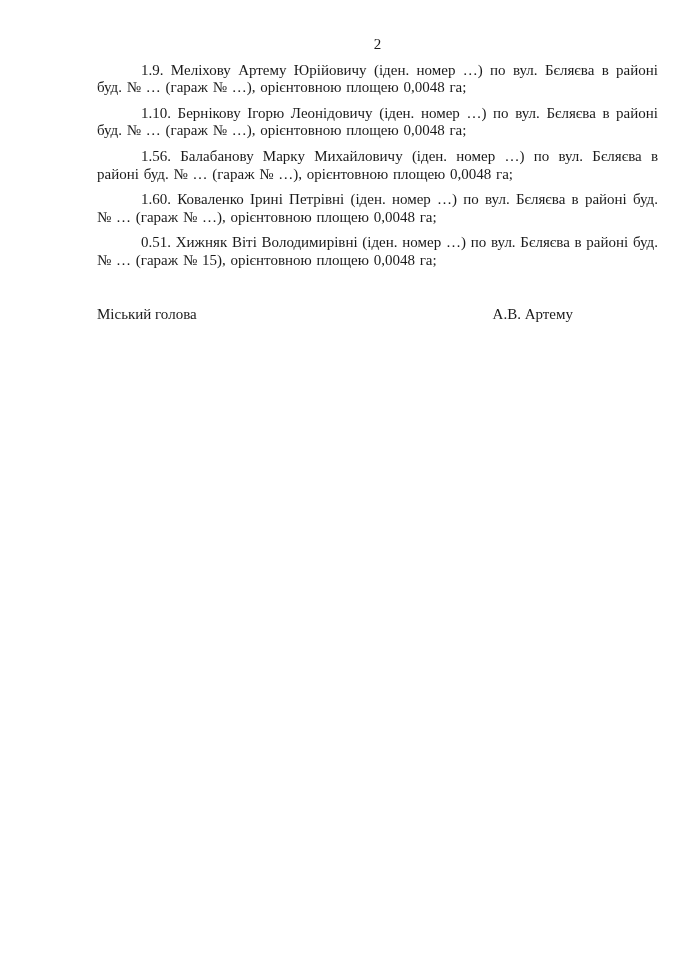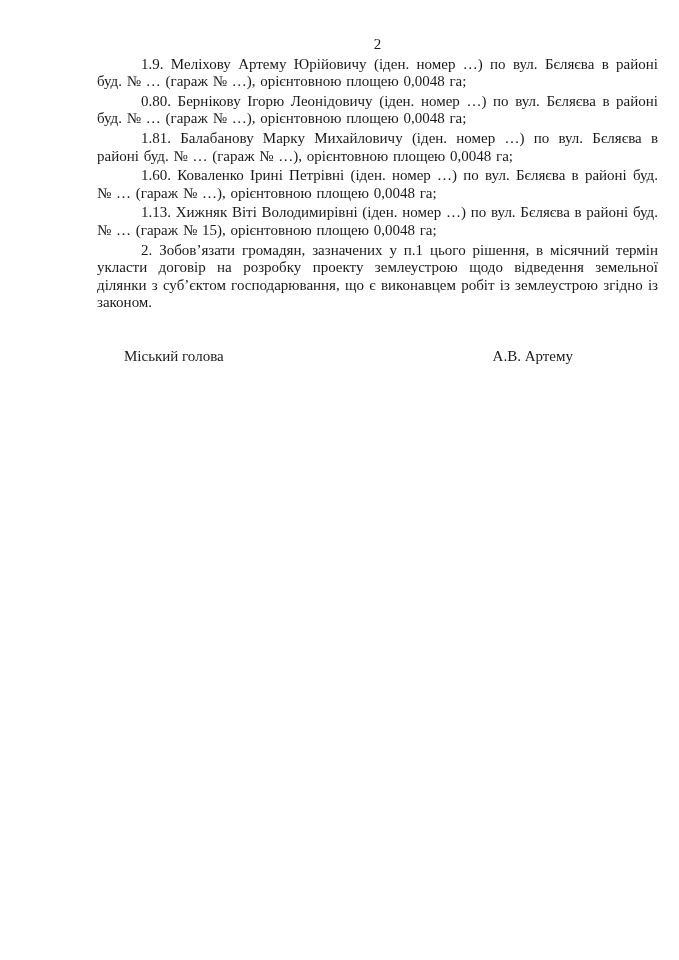--- a/index.html
+++ b/index.html
@@ -22,50 +22,48 @@
     font-size:15px;
     line-height:17.6px;
     padding:36px 21px 0 97px;
     overflow:hidden;
   }
   .page-number{
     text-align:center;
     margin:0 0 0 0;
   }
   p.para{
-    margin:2px 0 0 0;
+    margin:8px 0 0 0;
     text-indent:44px;
     text-align:justify;
     text-align-last:left;
     word-spacing:1px;
   }
   .signature-row{
     margin-top:36px;
     display:flex;
     justify-content:space-between;
     align-items:baseline;
     text-align:left;
-    margin-left:27px;
   }
   .signature-name{
     margin-right:85px;
   }
 </style>
 </head>
 <body>
 
 <div class="page">
 
   <div class="page-number">2</div>
 
   <p class="para">1.9. Меліхову Артему Юрійовичу (іден. номер …) по вул. Бєляєва в районі буд. № … (гараж № …), орієнтовною площею 0,0048 га;</p>
-  <p class="para">0.80. Бернікову Ігорю Леонідовичу (іден. номер …) по вул. Бєляєва в районі буд. № … (гараж № …), орієнтовною площею 0,0048 га;</p>
-  <p class="para">1.81. Балабанову Марку Михайловичу (іден. номер …) по вул. Бєляєва в районі буд. № … (гараж № …), орієнтовною площею 0,0048 га;</p>
+  <p class="para">1.10. Бернікову Ігорю Леонідовичу (іден. номер …) по вул. Бєляєва в районі буд. № … (гараж № …), орієнтовною площею 0,0048 га;</p>
+  <p class="para">1.56. Балабанову Марку Михайловичу (іден. номер …) по вул. Бєляєва в районі буд. № … (гараж № …), орієнтовною площею 0,0048 га;</p>
   <p class="para">1.60. Коваленко Ірині Петрівні (іден. номер …) по вул. Бєляєва в районі буд. № … (гараж № …), орієнтовною площею 0,0048 га;</p>
-  <p class="para">1.13. Хижняк Віті Володимирівні (іден. номер …) по вул. Бєляєва в районі буд. № … (гараж № 15), орієнтовною площею 0,0048 га;</p>
-  <p class="para">2. Зобов’язати громадян, зазначених у п.1 цього рішення, в місячний термін укласти договір на розробку проекту землеустрою щодо відведення земельної ділянки з суб’єктом господарювання, що є виконавцем робіт із землеустрою згідно із законом.</p>
+  <p class="para">0.51. Хижняк Віті Володимирівні (іден. номер …) по вул. Бєляєва в районі буд. № … (гараж № 15), орієнтовною площею 0,0048 га;</p>
 
   <div class="signature-row">
     <span class="signature-title">Міський голова</span>
     <span class="signature-name">А.В. Артему</span>
   </div>
 
 </div>
 
 </body></html>

